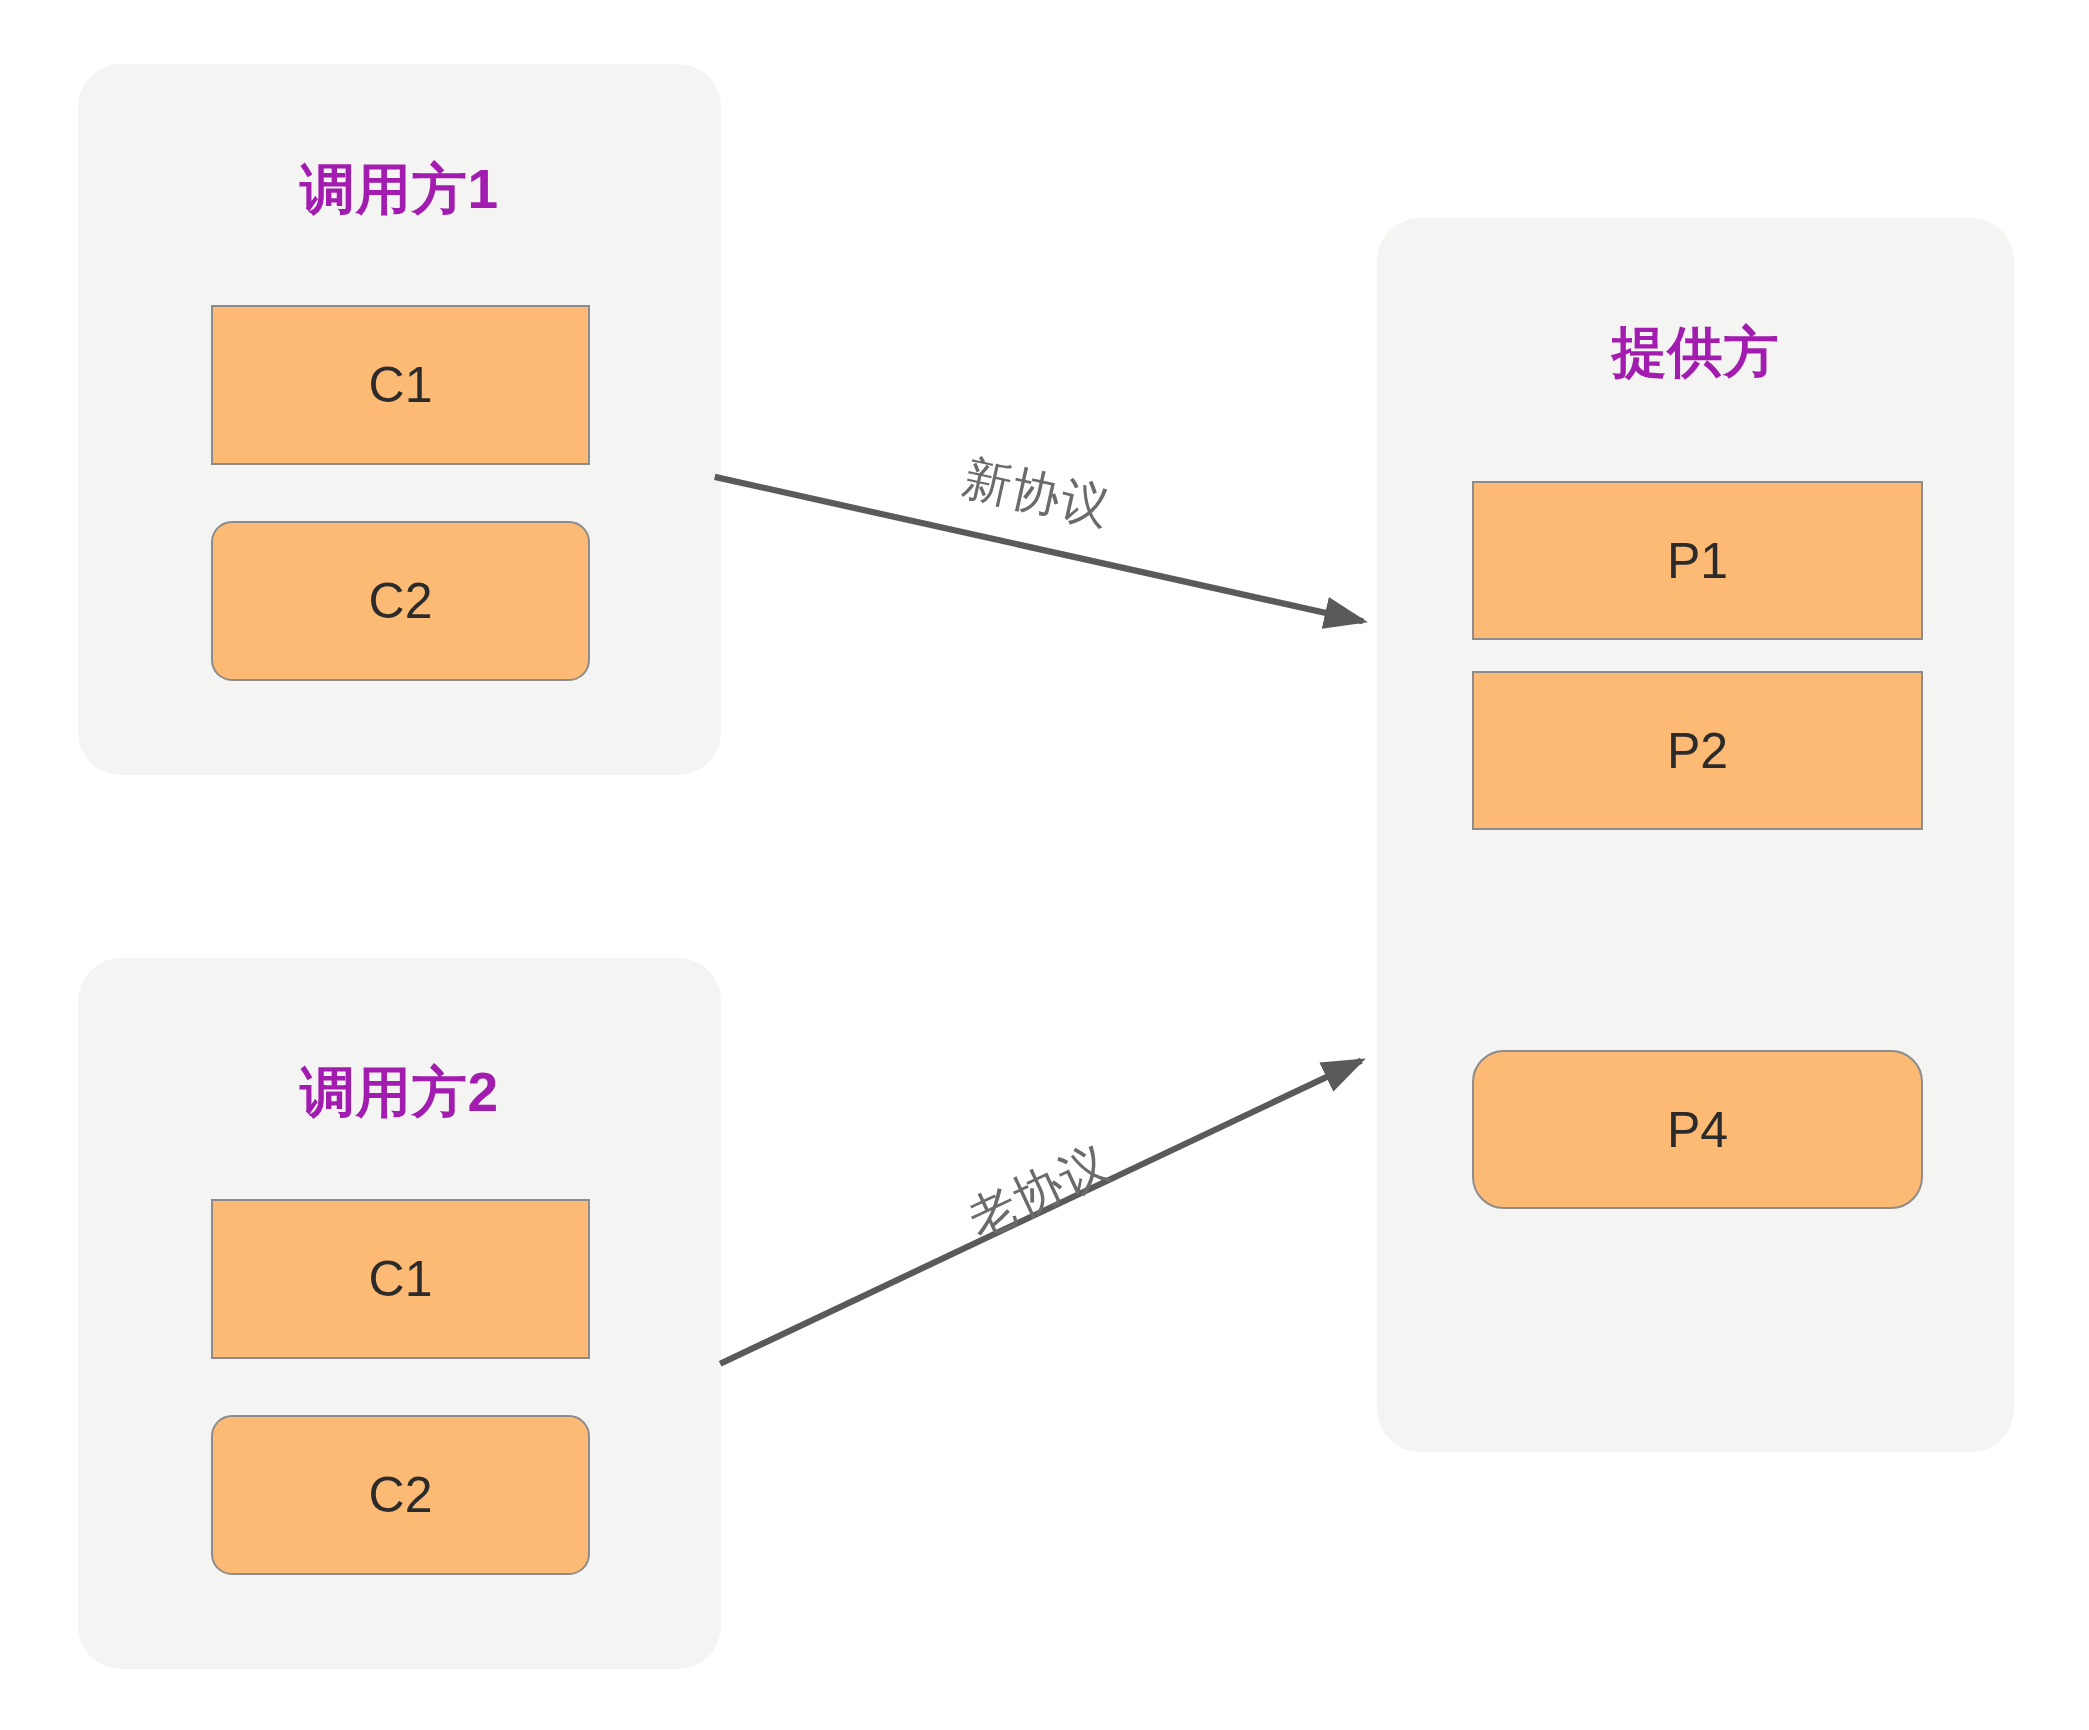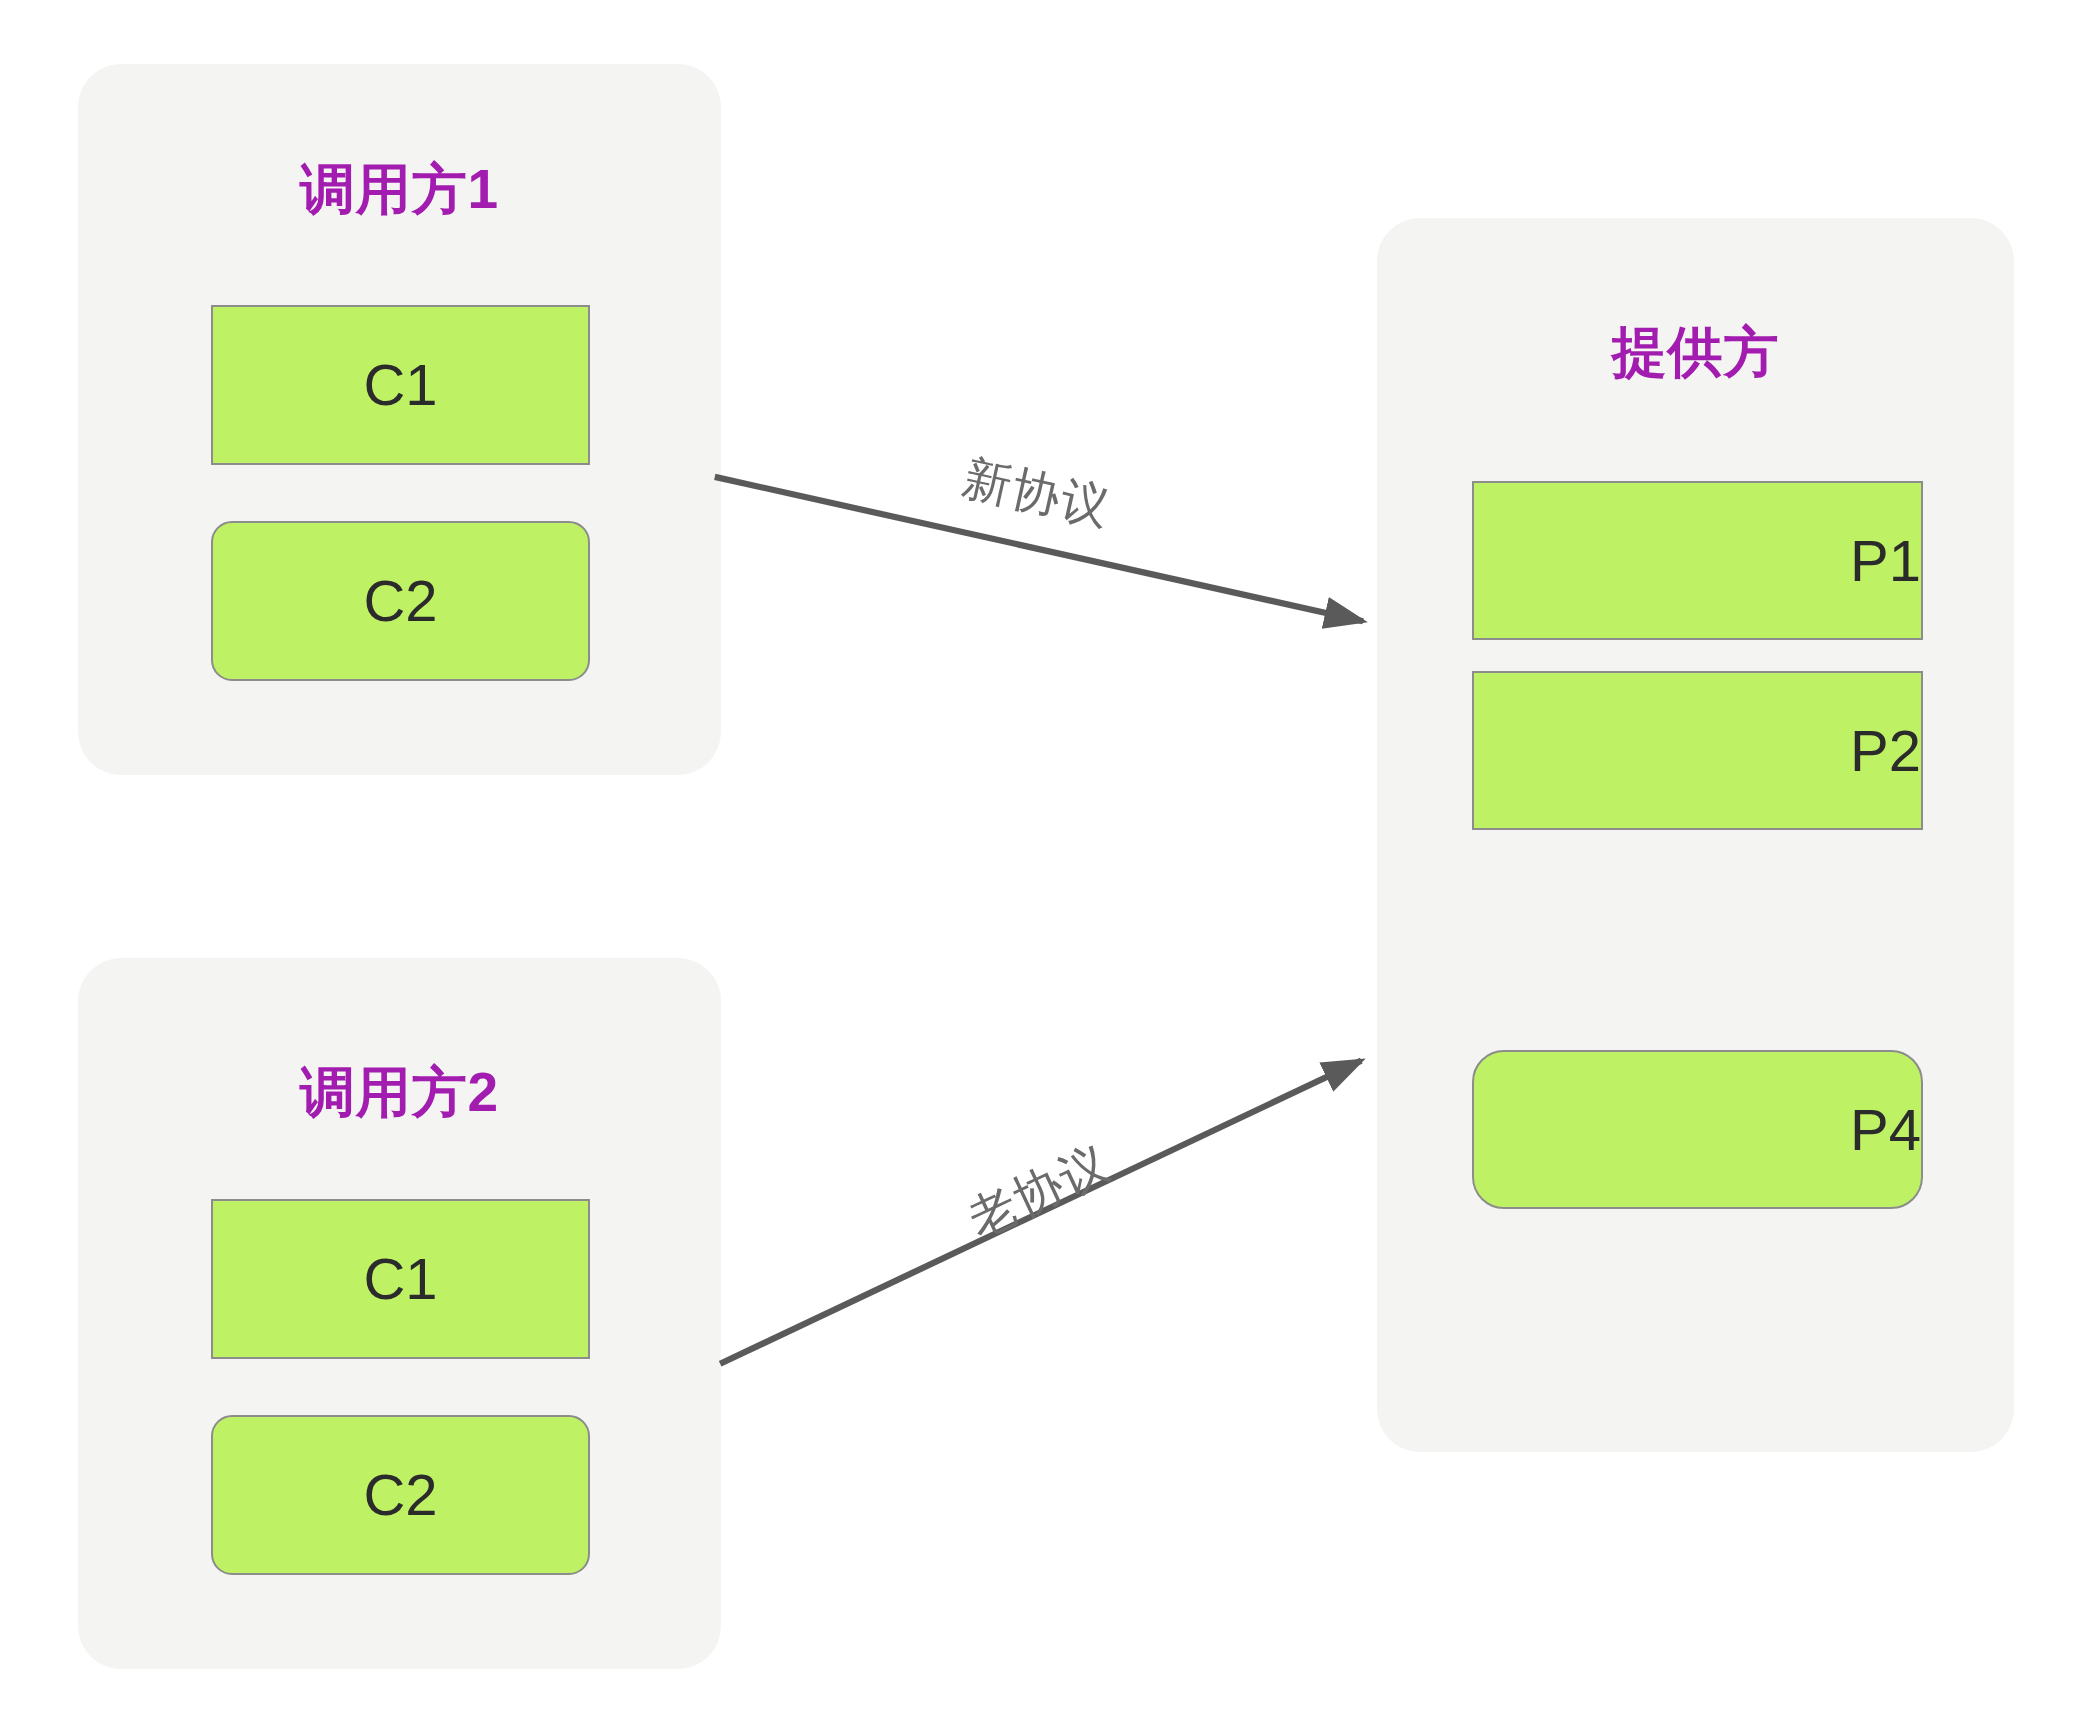--- a/index.html
+++ b/index.html
@@ -40,32 +40,32 @@
   #caller2 { left: 78px;  top: 958px; width: 643px; height: 711px; }
   #provider{ left: 1377px;top: 218px;  width: 637px; height: 1234px; }
 
   #caller1 .group-title { top: 89px; font-size: 55px; }
   #caller2 .group-title { top: 98px; font-size: 55px; }
   #provider .group-title{ top: 98px; font-size: 55px; }
 
   
   .member {
     position: absolute;
-    background: #bef264;
+    background: #fdba74;
     border: 2.7px solid #8C8C8C;
     box-sizing: border-box;
     display: flex;
     align-items: center;
     justify-content: center;
     color: #2b2b2b;
-    font-size: 58px;
+    font-size: 50px;
     line-height: 1;
   }
   .caller-member { left: 133px; width: 379px; height: 160px; }
-  .prov-member   { left: 95px; width: 451px; height: 159px; justify-content: flex-end; }
+  .prov-member   { left: 95px; width: 451px; height: 159px; }
 
   .c1-pos { top: 241px; }
   .c2-pos { top: 457px; border-radius: 21px; }
 
   .p1-pos { top: 263px; }
   .p2-pos { top: 453px; }
   .p3-pos { top: 642px; }
   .p4-pos { top: 832px; border-radius: 32px; }
 
   

